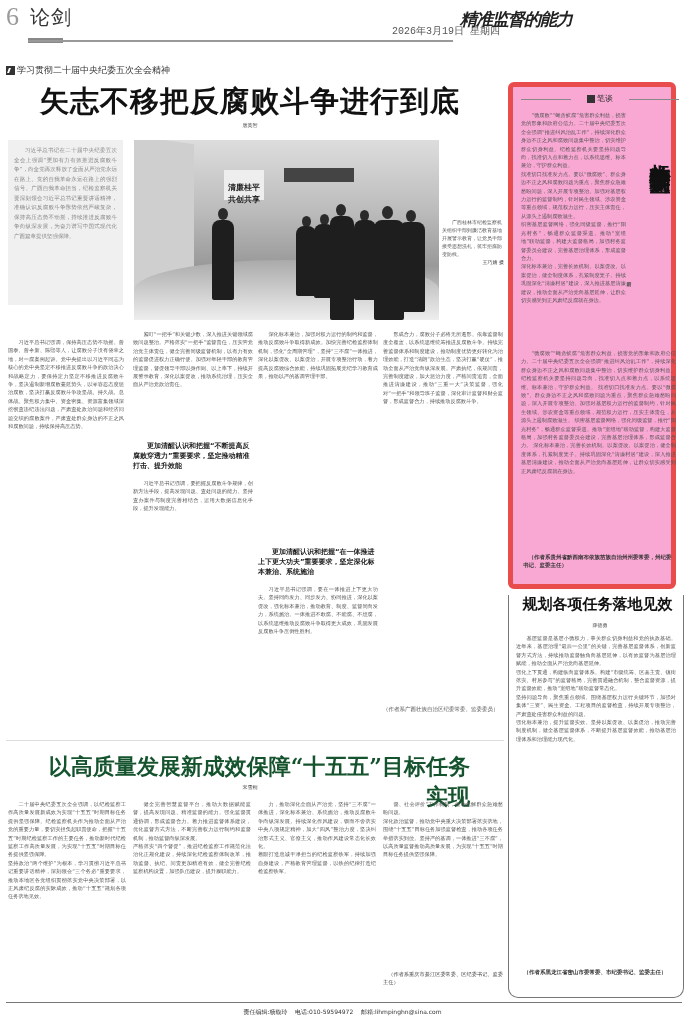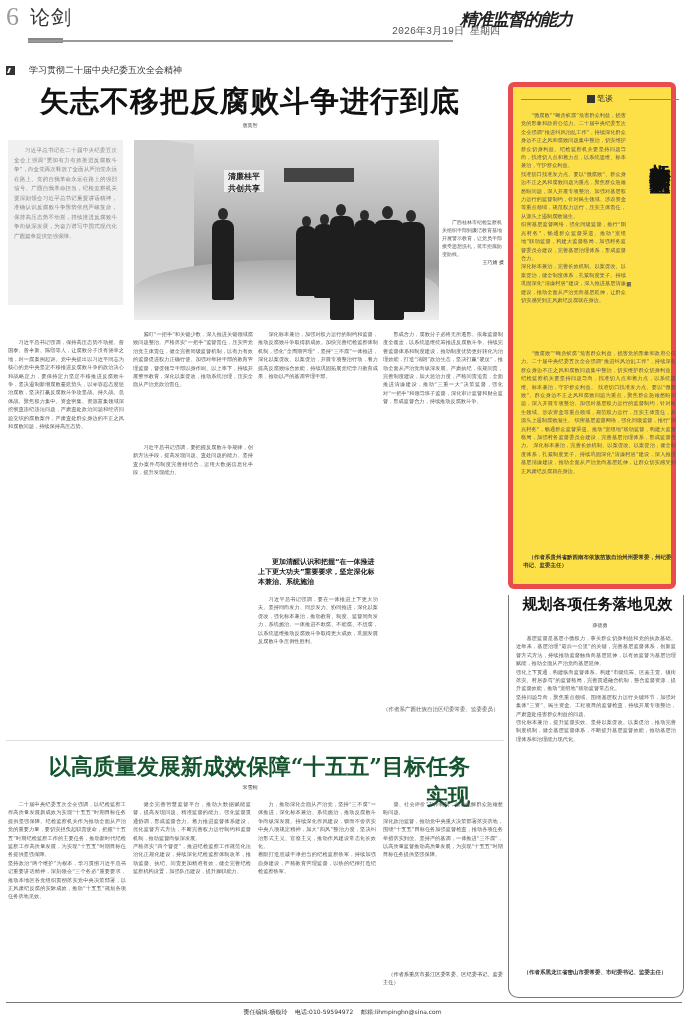--- a/index.html
+++ b/index.html
@@ -5,40 +5,40 @@
 *{box-sizing:border-box;margin:0;padding:0}
 html,body{width:685px;height:1024px;background:#fff;overflow:hidden}
 body{position:relative;font-family:"DejaVu Serif",serif;color:#222}
 .abs{position:absolute}
 .pagenum{left:6px;top:2px;font-size:26px;color:#9a9a9a;font-family:"Liberation Serif",serif}
 .section{left:30px;top:4px;font-size:20px;color:#333;font-family:Liberation Mono, monospace;letter-spacing:1px}
 .headrule{left:28px;top:40px;width:425px;height:2px;background:#999}
 .headrule-acc{left:28px;top:38px;width:35px;height:5px;background:#888}
 .date{left:392px;top:24px;font-size:10px;color:#555;font-family:Liberation Mono, monospace}
 .masthead{left:460px;top:8px;font-size:17px;font-weight:bold;color:#222;font-style:italic;letter-spacing:-1px}
-.kicker{left:6px;top:64px;font-size:9px;color:#333;display:flex;align-items:center;gap:14px}
+.kicker{left:6px;top:64px;font-size:9px;color:#333;display:flex;align-items:center;gap:2px}
 .kicker-icon{width:9px;height:9px;background:#333;display:inline-block;position:relative}
 .kicker-icon::after{content:"";position:absolute;left:2px;top:2px;width:4px;height:5px;border-left:2px solid #fff;transform:skewX(-20deg)}
 .h1{left:30px;top:82px;width:440px;text-align:center;font-size:29px;font-weight:bold;color:#111;letter-spacing:1px}
 .byline{font-size:5px;color:#444;text-align:center}
 .bodytxt{font-size:5.2px;line-height:8.4px;color:#555;text-align:justify;font-family:"DejaVu Sans",sans-serif;overflow:hidden}
 .bodytxt.light{color:#888}
 .sub{font-size:7px;line-height:10px;font-weight:bold;color:#222;font-family:"DejaVu Sans",sans-serif}
 .lead-box{left:8px;top:140px;width:115px;height:165px;background:#f0f0f0;padding:6px 6px}
 .photo{left:134px;top:140px;width:305px;height:180px;background:linear-gradient(180deg,#ddd 0%,#bbb 40%,#999 70%,#e8e8e8 100%);overflow:hidden}
 .photo .wall-l{position:absolute;left:0;top:0;width:60px;height:180px;background:#cfcfcf;transform:skewY(8deg)}
 .photo .panel{position:absolute;background:#666}
 .photo .person{position:absolute;background:#1e1e1e;border-radius:8px 8px 2px 2px}
 .photo .head{position:absolute;background:#2a2a2a;border-radius:50%}
 .photo .floor{position:absolute;left:0;bottom:0;width:305px;height:60px;background:linear-gradient(180deg,#aaa,#eee);border-radius:60% 60% 0 0}
-.photo .sign{position:absolute;left:90px;top:30px;width:40px;height:22px;background:#eee;color:#222;font-size:8px;font-weight:bold;line-height:12px;text-align:center;padding-top:0}
+.photo .sign{position:absolute;left:90px;top:30px;width:40px;height:30px;background:#eee;color:#222;font-size:8px;font-weight:bold;line-height:12px;text-align:center;padding-top:11px}
 .caption{left:442px;top:218px;width:62px;font-size:5px;line-height:8px;color:#555;font-family:"DejaVu Sans",sans-serif}
 .caption-credit{text-align:right;color:#333}
 .col{position:absolute}
-.redbox{left:508px;top:82px;width:168px;height:507px;border:5px solid #e84c4c;border-radius:6px;background:#fde047}
+.redbox{left:508px;top:82px;width:168px;height:507px;border:5px solid #e84c4c;border-radius:6px;background:#f9a8d4}
 .pen-head{position:absolute;left:8px;top:6px;width:158px;text-align:center;font-size:8px;color:#333}
 .pen-head::before,.pen-head::after{content:"";position:absolute;top:6px;width:50px;height:1px;background:#888}
 .pen-head::before{left:0}.pen-head::after{right:0}
 .pen-icon{display:inline-block;width:8px;height:8px;background:#333;vertical-align:middle;margin-right:2px}
 .vtitle{position:absolute;left:135px;top:60px;width:24px;font-size:21px;font-weight:bold;line-height:23px;color:#111;writing-mode:vertical-rl;letter-spacing:1px}
 .vauthor{position:absolute;left:113px;top:190px;font-size:5px;color:#555;writing-mode:vertical-rl}
 .roundbox{left:508px;top:595px;width:176px;height:403px;border:1px solid #777;border-top:none;border-radius:0 0 10px 10px}
 .h2{left:515px;top:595px;width:165px;text-align:center;font-size:15px;font-weight:bold;color:#111}
 .h3{left:30px;top:752px;width:440px;text-align:right;font-size:22px;font-weight:bold;color:#14532d}
 .footrule{left:6px;top:1002px;width:676px;height:1px;background:#777}
@@ -92,26 +92,27 @@
   <div style="text-indent:2em">广西桂林市纪检监察机关组织干部到廉洁教育基地开展警示教育，让党员干部接受思想洗礼，筑牢拒腐防变防线。</div>
   <div class="caption-credit">王巧婧 摄</div>
 </div>
 
 <div class="col" style="left:8px;top:330px;width:116px">
   <div class="bodytxt" style="margin-top:8px;height:375px;text-indent:2em">习近平总书记强调，保持高压态势不动摇。曾国泰、曾令新、陈熙等人，让腐败分子没有侥幸之地，对一腐案例起诉。党中央提出以习近平同志为核心的党中央坚定不移推进反腐败斗争的政治决心和战略定力，要保持定力坚定不移推进反腐败斗争，坚决遏制新增腐败蔓延势头，以零容忍态度惩治腐败，坚决打赢反腐败斗争攻坚战、持久战、总体战。聚焦权力集中、资金密集、资源富集领域深挖彻查违纪违法问题，严肃查处政治问题和经济问题交织的腐败案件，严肃查处群众身边的不正之风和腐败问题，持续保持高压态势。</div>
 </div>
 
 <div class="col" style="left:133px;top:330px;width:120px">
   <div class="bodytxt" style="height:105px;text-indent:2em">紧盯“一把手”和关键少数，深入推进关键领域腐败问题整治。严格落实“一把手”监督责任，压实管党治党主体责任，健全完善同级监督机制，以有力有效的监督促进权力正确行使。加强对年轻干部的教育管理监督，督促领导干部以身作则、以上率下，持续开展警示教育，深化以案促改，推动系统治理，压实全面从严治党政治责任。</div>
+  <div class="sub" style="margin-top:6px;text-indent:2em">更加清醒认识和把握“不断提高反腐败穿透力”重要要求，坚定推动精准打击、提升效能</div>
   <div class="bodytxt" style="margin-top:8px;height:240px;text-indent:2em">习近平总书记强调，要把握反腐败斗争规律，创新方法手段，提高发现问题、查处问题的能力。坚持查办案件与制度完善相结合，运用大数据信息化手段，提升发现能力。</div>
 </div>
 
 <div class="col" style="left:258px;top:330px;width:120px">
   <div class="bodytxt" style="height:215px;text-indent:2em">深化标本兼治，加强对权力运行的制约和监督，推动反腐败斗争取得新成效。加快完善纪检监察体制机制，强化“全周期管理”，坚持“三不腐”一体推进，深化以案促改、以案促治，开展专项整治行动，着力提高反腐败综合效能，持续巩固拓展党纪学习教育成果，推动以严的基调管理干部。</div>
-  <div class="sub" style="margin-top:12px;text-indent:2em">更加清醒认识和把握“在一体推进上下更大功夫”重要要求，坚定深化标本兼治、系统施治</div>
+  <div class="sub" style="margin-top:2px;text-indent:2em">更加清醒认识和把握“在一体推进上下更大功夫”重要要求，坚定深化标本兼治、系统施治</div>
   <div class="bodytxt" style="margin-top:8px;height:140px;text-indent:2em">习近平总书记强调，要在一体推进上下更大功夫。坚持同向发力、同步发力、协同推进，深化以案促改，强化标本兼治，推动教育、制度、监督同向发力，系统施治。一体推进不敢腐、不能腐、不想腐，以系统思维推动反腐败斗争取得更大成效，巩固发展反腐败斗争压倒性胜利。</div>
 </div>
 
 <div class="col" style="left:383px;top:330px;width:120px">
   <div class="bodytxt" style="height:375px;text-indent:2em">形成合力，腐败分子必将无所遁形。依靠监督制度全覆盖，以系统思维统筹推进反腐败斗争。持续完善监督体系和制度建设，推动制度优势更好转化为治理效能，打造“清朗”政治生态，坚决打赢“硬仗”，推动全面从严治党向纵深发展。严肃执纪，依规问责，完善制度建设，加大惩治力度，严格问责追责，全面推进清廉建设，推动“三重一大”决策监督，强化对“一把手”和领导班子监督，深化审计监督和财会监督，形成监督合力，持续推动反腐败斗争。</div>
   <div class="author-sig" style="font-weight:normal;color:#555">（作者系广西壮族自治区纪委常委、监委委员）</div>
 </div>
 
 <div class="abs redbox">
   <div class="pen-head">

